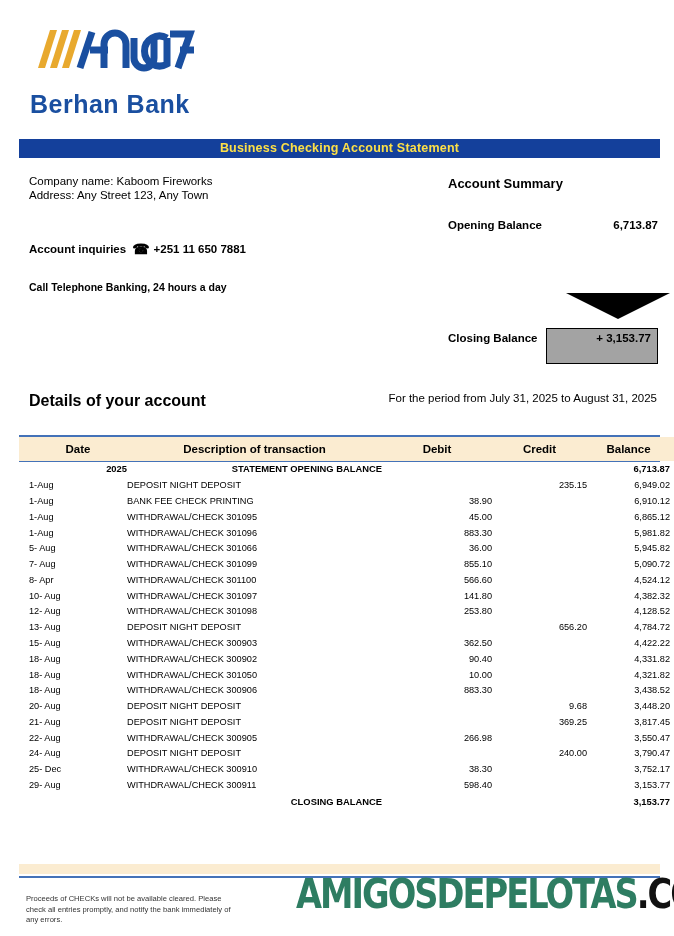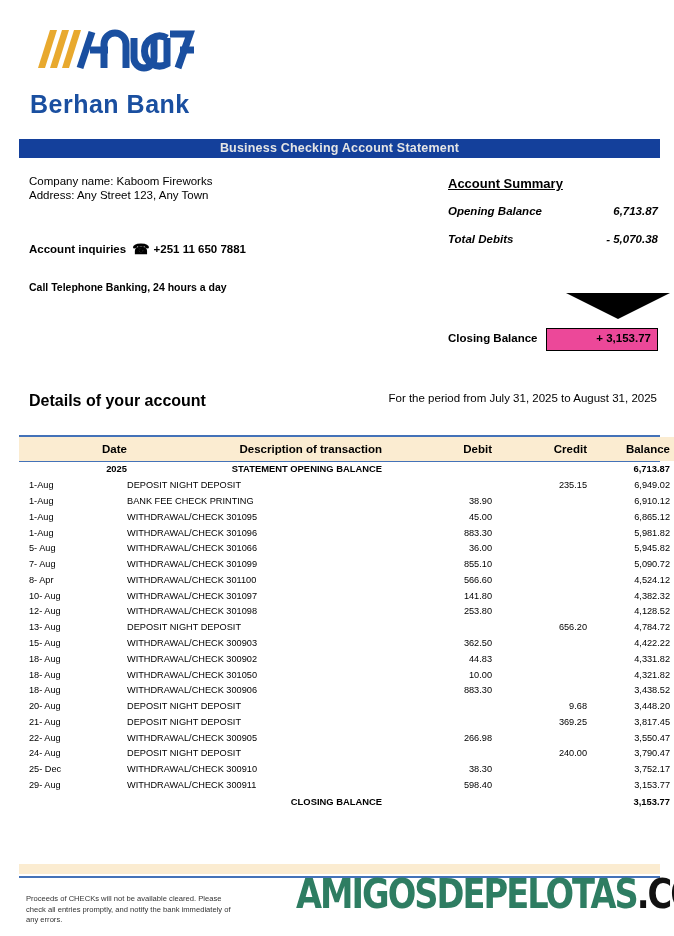--- a/index.html
+++ b/index.html
@@ -41,21 +41,21 @@
   }
 
   
   .title-banner {
     position: absolute;
     left: 19px;
     top: 139px;
     width: 641px;
     height: 19px;
     background: #14409b;
-    color: #e5e5e5;
+    color: #fde047;
     font-size: 12.5px;
     font-weight: bold;
     text-align: center;
     line-height: 19px;
     letter-spacing: 0.2px;
   }
 
   
   .company-block {
     position: absolute;
@@ -89,29 +89,27 @@
   
   .summary {
     position: absolute;
     left: 448px;
     top: 176px;
     width: 212px;
   }
   .summary-title {
     font-size: 13px;
     font-weight: bold;
-    margin-bottom: 14px;
-    text-decoration: underline;
+    margin-bottom: 28px;
   }
   .summary-row {
     position: relative;
     height: 28px;
     font-size: 11.5px;
     font-weight: bold;
-    font-style: italic;
   }
   .summary-row .lbl {
     position: absolute;
     left: 0;
     top: 0;
   }
   .summary-row .val {
     position: absolute;
     right: 2px;
     top: 0;
@@ -139,24 +137,24 @@
     left: 0;
     top: 4px;
     font-size: 11.5px;
     font-weight: bold;
   }
   .closing-box {
     position: absolute;
     left: 98px;
     top: 0;
     width: 112px;
-    height: 23px;
+    height: 36px;
     border: 1.5px solid #000000;
     box-sizing: border-box;
-    background: #ec4899;
+    background: #a3a3a3;
   }
   .closing-box span {
     position: absolute;
     right: 6px;
     top: 3px;
     font-size: 11.5px;
     font-weight: bold;
   }
 
   
@@ -188,21 +186,21 @@
   }
   table.txn {
     width: 100%;
     border-collapse: collapse;
     table-layout: fixed;
   }
   table.txn thead th {
     background: #fbecd1;
     font-size: 11.5px;
     font-weight: bold;
-    text-align: right;
+    text-align: center;
     padding: 6px 0 6px 0;
     white-space: nowrap;
   }
   table.txn tbody td {
     font-size: 9.2px;
     padding: 2.9px 0;
     white-space: nowrap;
     vertical-align: top;
   }
   .col-date   { width: 98px; padding-left: 10px !important; }
@@ -293,24 +291,20 @@
 
   <div class="telbank-line">Call Telephone Banking, 24 hours a day</div>
 
   <div class="summary">
     <div class="summary-title">Account Summary</div>
 
     <div class="summary-row">
       <span class="lbl">Opening Balance</span>
       <span class="val">6,713.87</span>
     </div>
-    <div class="summary-row">
-      <span class="lbl">Total Debits</span>
-      <span class="val">- 5,070.38</span>
-    </div>
 
     <div class="arrow-down"></div>
 
     <div class="closing-row">
       <span class="closing-label">Closing Balance</span>
       <span class="closing-box">
         <span>+ 3,153.77</span>
       </span>
     </div>
   </div>
@@ -411,21 +405,21 @@
           <tr>
             <td class="col-date">15- Aug</td>
             <td class="col-desc">WITHDRAWAL/CHECK 300903</td>
             <td class="col-debit">362.50</td>
             <td class="col-credit"></td>
             <td class="col-bal">4,422.22</td>
           </tr>
           <tr>
             <td class="col-date">18- Aug</td>
             <td class="col-desc">WITHDRAWAL/CHECK 300902</td>
-            <td class="col-debit">44.83</td>
+            <td class="col-debit">90.40</td>
             <td class="col-credit"></td>
             <td class="col-bal">4,331.82</td>
           </tr>
           <tr>
             <td class="col-date">18- Aug</td>
             <td class="col-desc">WITHDRAWAL/CHECK 301050</td>
             <td class="col-debit">10.00</td>
             <td class="col-credit"></td>
             <td class="col-bal">4,321.82</td>
           </tr>

